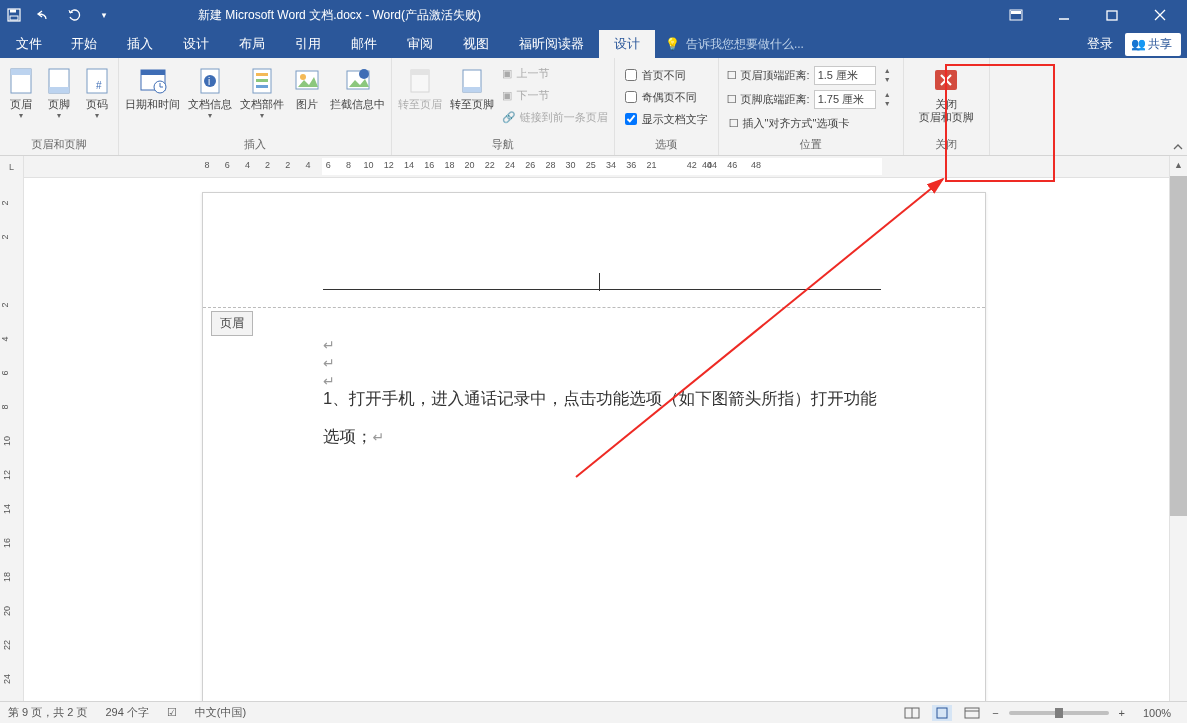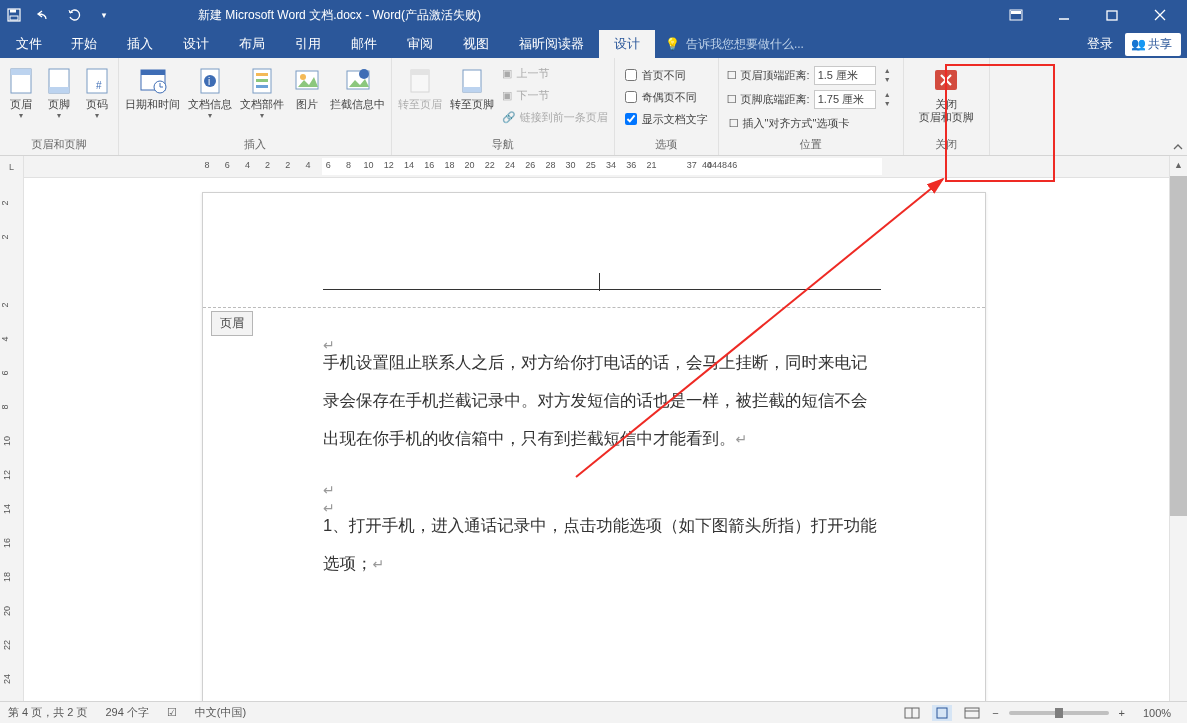--- a/index.html
+++ b/index.html
@@ -390,24 +390,24 @@
       <span class="ticknum" style="left: 465.8px;">22</span>
       <span class="ticknum" style="left: 486px;">24</span>
       <span class="ticknum" style="left: 506.2px;">26</span>
       <span class="ticknum" style="left: 526.4px;">28</span>
       <span class="ticknum" style="left: 546.6px;">30</span>
       <span class="ticknum" style="left: 566.8px;">25</span>
       <span class="ticknum" style="left: 587px; text-align: center;">34</span>
       <span class="ticknum" style="left: 607.2px;">36</span>
       <span class="ticknum" style="left: 627.4px;">21</span>
       <span class="ticknum" style="left: 683px;">40</span>
-      <span class="ticknum" style="left: 667.8px;">37</span>
+      <span class="ticknum" style="left: 667.8px;">42</span>
       <span class="ticknum" style="left: 688px;">44</span>
       <span class="ticknum" style="left: 708.2px;">46</span>
-      <span class="ticknum" style="left: 698px; text-align: right;">48</span>
+      <span class="ticknum" style="left: 732px; text-align: right;">48</span>
     </div>
   <div class="rscroll"></div>
 </div>
 
 <div class="vruler" id="vruler">
     <span class="vtick" style="top: 20px;">2</span>
     <span class="vtick" style="top: 54px;">2</span>
     <span class="vtick" style="top: 122px;">2</span>
     <span class="vtick" style="top: 156px;">4</span>
     <span class="vtick" style="top: 190px;">6</span>
@@ -424,36 +424,35 @@
   </div>
 
 <div class="editor">
   <div class="page">
     <div class="cursor-caret"></div>
     <div class="header-line"></div>
     <div class="dashed"></div>
     <div class="header-tag">页眉</div>
     <div class="body-text">
       <p style="height:6px;"><span class="ret">↵</span></p>
-      <p><span>手机设置阻止联系人之后，对方给你打电话的话，会马上挂断，同时来电记录会保存在手机拦截记录中。对方发短信的话也是一样，被拦截的短信不会出现在你手机的收信箱中，只有到拦截短信中才能看到。</span><span class="ret">↵</span></p>
       <p style="height:6px;"><span class="ret">↵</span></p>
       <p style="height:6px;"><span class="ret">↵</span></p>
       <p><span>1、打开手机，进入通话记录中，点击功能选项（如下图箭头所指）打开功能选项；</span><span class="ret">↵</span></p>
     </div>
   </div>
 </div>
 
 <div class="scrollbar-v">
   <div class="arrow">▲</div>
   <div class="thumb" style="height:340px;margin-top:2px;"></div>
   <div style="flex:1"></div>
 </div>
 
 <div class="statusbar">
-  <span>第 4 页，共 2 页</span>
+  <span>第 9 页，共 2 页</span>
   <span>294 个字</span>
   <span>☑</span>
   <span>中文(中国)</span>
   <div class="right">
     <span class="viewbtn">
         <svg width="16" height="12">
           <rect x="1" y="1" width="14" height="10" fill="none" stroke="#666"></rect>
           <line x1="8" y1="1" x2="8" y2="11" stroke="#666"></line>
         </svg>
       </span>

